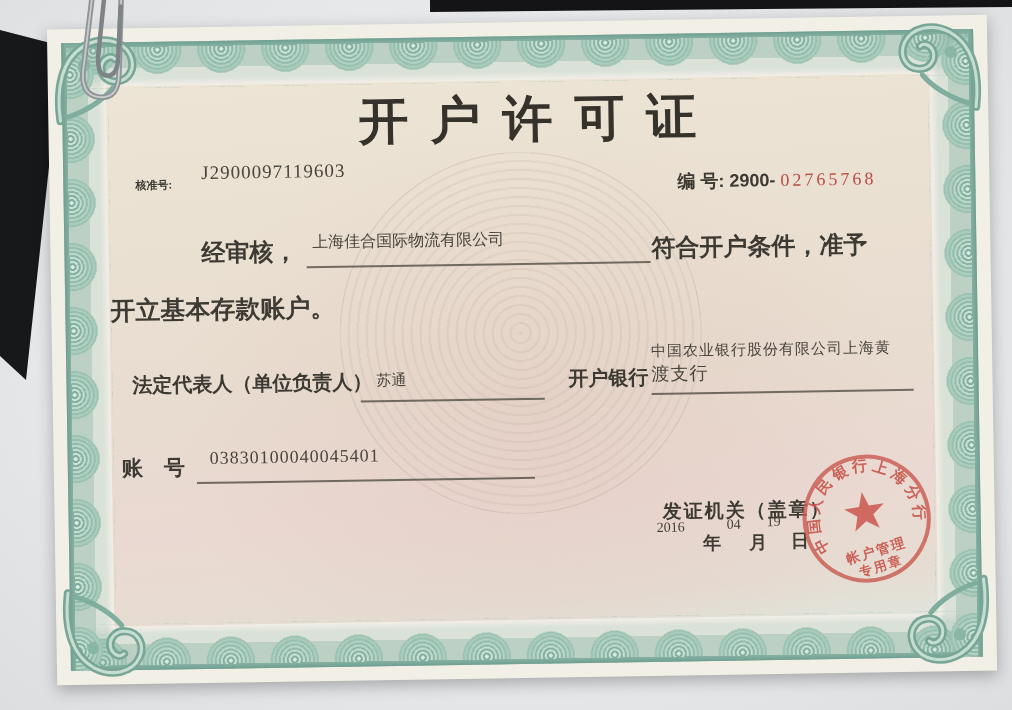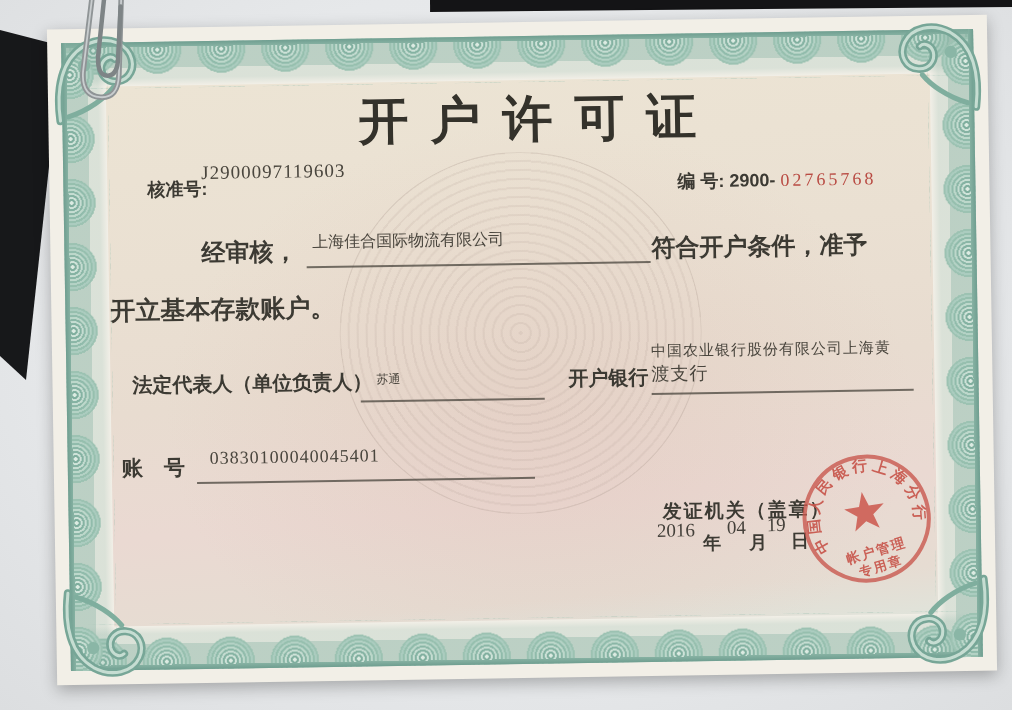--- a/index.html
+++ b/index.html
@@ -52,41 +52,41 @@
   .watermark{position:absolute;left:288px;top:128px;width:360px;height:360px;border-radius:50%;z-index:1;
     border:1px solid rgba(167,147,138,.18);
     background:repeating-radial-gradient(circle at 50% 50%, rgba(167,147,138,.14) 0 2px, rgba(0,0,0,0) 2px 9px);}
   
   .t{position:absolute;z-index:3;color:#3c3a33;white-space:nowrap;}
   .title{left:210px;top:64px;width:560px;text-align:center;font-size:50px;font-weight:900;
          letter-spacing:22px;color:#34322b;}
   .lbl{font-weight:700;}
   .val{font-family:"Liberation Serif", serif;color:#4a463e;}
   .rule{position:absolute;height:2px;background:rgba(72,68,60,.75);z-index:2;}
-  .approval-label{left:98px;top:150px;font-size:18px;}
+  .approval-label{left:86px;top:150px;font-size:11px;}
   .approval-value{left:152px;top:135px;font-size:19px;letter-spacing:1px;}
   .serial{left:628px;top:150px;font-size:18px;}
   .serial .red{color:#b94b43;letter-spacing:3px;font-family:"Liberation Serif", serif;}
   .reviewed{left:151px;top:210px;font-size:24px;}
   .company{left:262px;top:207px;font-size:16px;}
   .rule-company{left:256px;top:241px;width:344px;}
   .meets{left:601px;top:212px;font-size:24px;}
   .open-line{left:59px;top:266px;font-size:25px;}
   .rep-label{left:80px;top:344px;font-size:20px;}
-  .rep-value{left:324px;top:347px;font-size:12px;}
+  .rep-value{left:324px;top:347px;font-size:15px;}
   .rule-rep{left:308px;top:376px;width:184px;}
   .bank-label{left:516px;top:344px;font-size:20px;}
   .bank-line1{left:599px;top:322px;font-size:15px;letter-spacing:1px;}
   .bank-line2{left:599px;top:342px;font-size:18px;letter-spacing:1px;}
   .rule-bank{left:599px;top:373px;width:262px;}
   .acct-label{left:68px;top:426px;font-size:21px;}
   .acct-value{left:156px;top:421px;font-size:18px;letter-spacing:1px;}
   .rule-acct{left:143px;top:455px;width:338px;}
   .authority{left:608px;top:479px;font-size:19px;letter-spacing:2px;}
-  .d-num{font-family:"Liberation Serif", serif;font-size:19px;color:#44403a;}
+  .d-num{font-family:"Liberation Serif", serif;font-size:14px;color:#44403a;}
   .d-unit{font-weight:700;font-size:18px;}
   .dy{left:602px;top:500px;}  .dyu{left:648px;top:512px;}
   .dm{left:672px;top:498px;}  .dmu{left:694px;top:512px;}
   .dd{left:712px;top:496px;}  .ddu{left:736px;top:511px;}
   .seal{position:absolute;left:730px;top:420px;width:164px;height:164px;z-index:4;
         transform:rotate(-16deg);opacity:.92;}
   .paperclip{position:absolute;left:58px;top:-4px;width:110px;height:126px;z-index:5;
         transform:rotate(4deg);}
 </style>
 </head>

